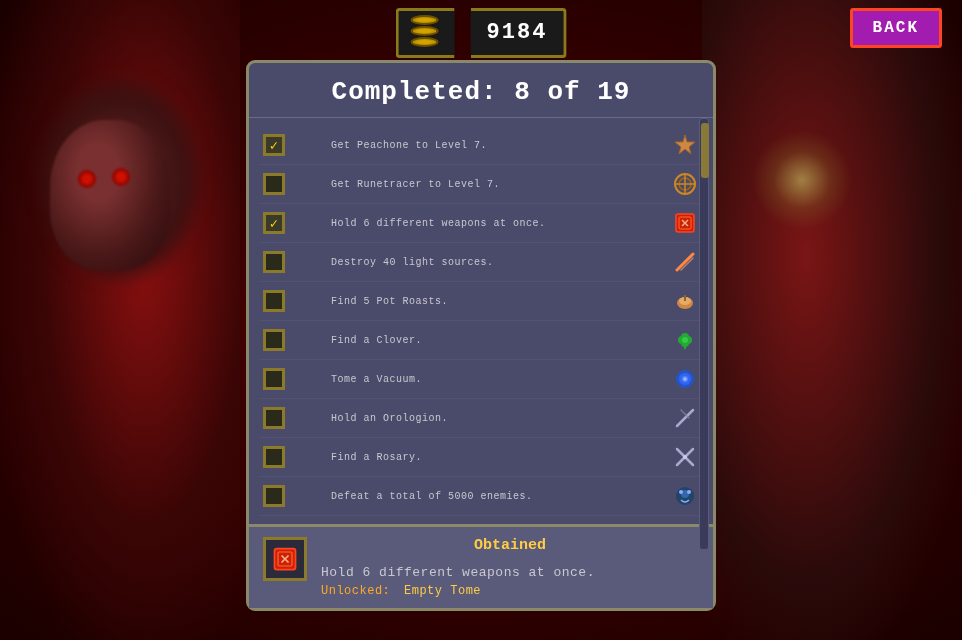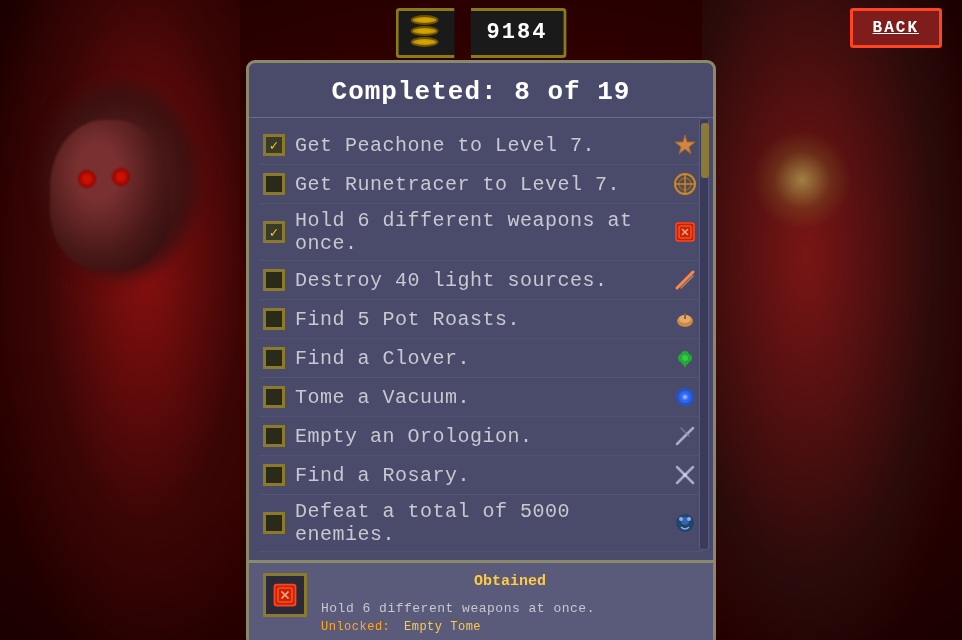--- a/index.html
+++ b/index.html
@@ -104,32 +104,31 @@
       border-left: none;
       padding: 4px 16px;
       border-radius: 0 4px 4px 0;
       line-height: 36px;
     }
 
     .back-btn {
       position: absolute;
       top: 8px;
       right: 20px;
-      background: #7f1d1d;
+      background: #a21caf;
       border: 3px solid #ff4422;
       color: #ffffff;
       font-family: 'Courier New', monospace;
       font-size: 16px;
       font-weight: bold;
       padding: 8px 20px;
       letter-spacing: 2px;
       cursor: pointer;
       border-radius: 3px;
       z-index: 10;
-      text-decoration: underline;
     }
 
     
     .main-panel {
       position: absolute;
       top: 60px;
       left: 50%;
       transform: translateX(-50%);
       width: 470px;
       background: #4a4a6a;
@@ -184,24 +183,25 @@
 
     .checkbox.checked::after {
       content: '✓';
       color: #ffcc00;
       font-size: 14px;
       font-weight: bold;
     }
 
     .item-text {
       color: #c8c8d0;
-      font-size: 20px;
+      font-size: 10px;
       font-family: 'Courier New', monospace;
       flex: 1;
       letter-spacing: 0.5px;
+      margin-left: 36px;
     }
 
     .item-icon {
       width: 28px;
       height: 28px;
       margin-left: 8px;
       display: flex;
       align-items: center;
       justify-content: center;
       font-size: 18px;
@@ -405,21 +405,21 @@
           <circle cx="12" cy="12" r="9" fill="#2255cc"></circle>
           <circle cx="12" cy="12" r="6" fill="#3366ee"></circle>
           <circle cx="12" cy="12" r="3" fill="#5588ff"></circle>
           <circle cx="12" cy="12" r="1.5" fill="#aabbff"></circle>
         </svg>
       </div>
     </div>
 
     <div class="checklist-item">
       <div class="checkbox"></div>
-      <span class="item-text">Empty an Orologion.</span>
+      <span class="item-text">Hold an Orologion.</span>
       <div class="item-icon">
         <svg width="24" height="24" viewBox="0 0 24 24">
           <line x1="4" y1="20" x2="20" y2="4" stroke="#aaaacc" stroke-width="2.5" stroke-linecap="round"></line>
           <line x1="8" y1="4" x2="16" y2="12" stroke="#8888aa" stroke-width="1.5" stroke-linecap="round" opacity="0.7"></line>
         </svg>
       </div>
     </div>
 
     <div class="checklist-item">
       <div class="checkbox"></div>

